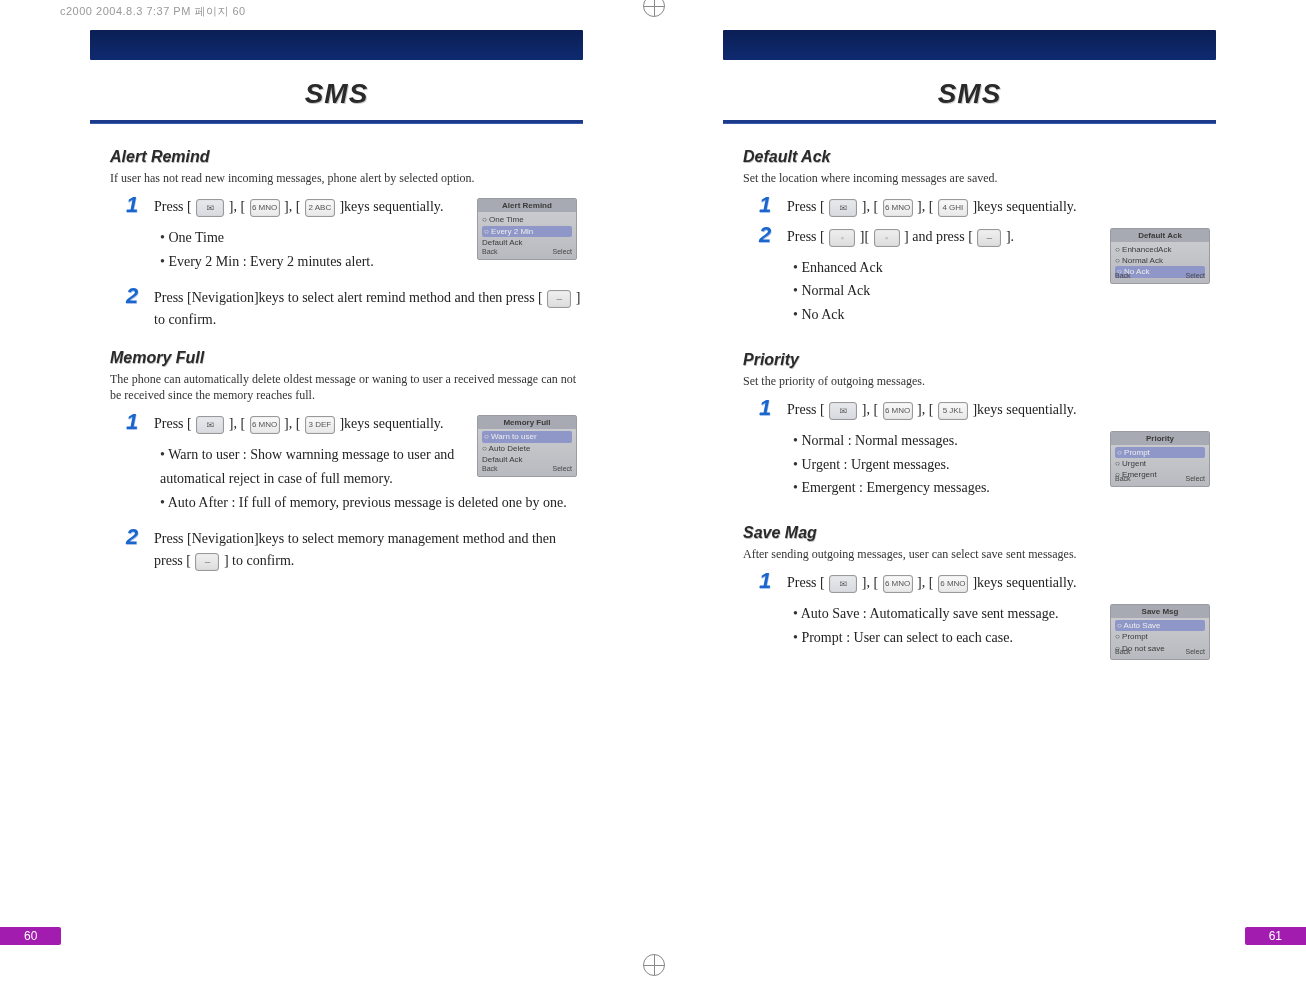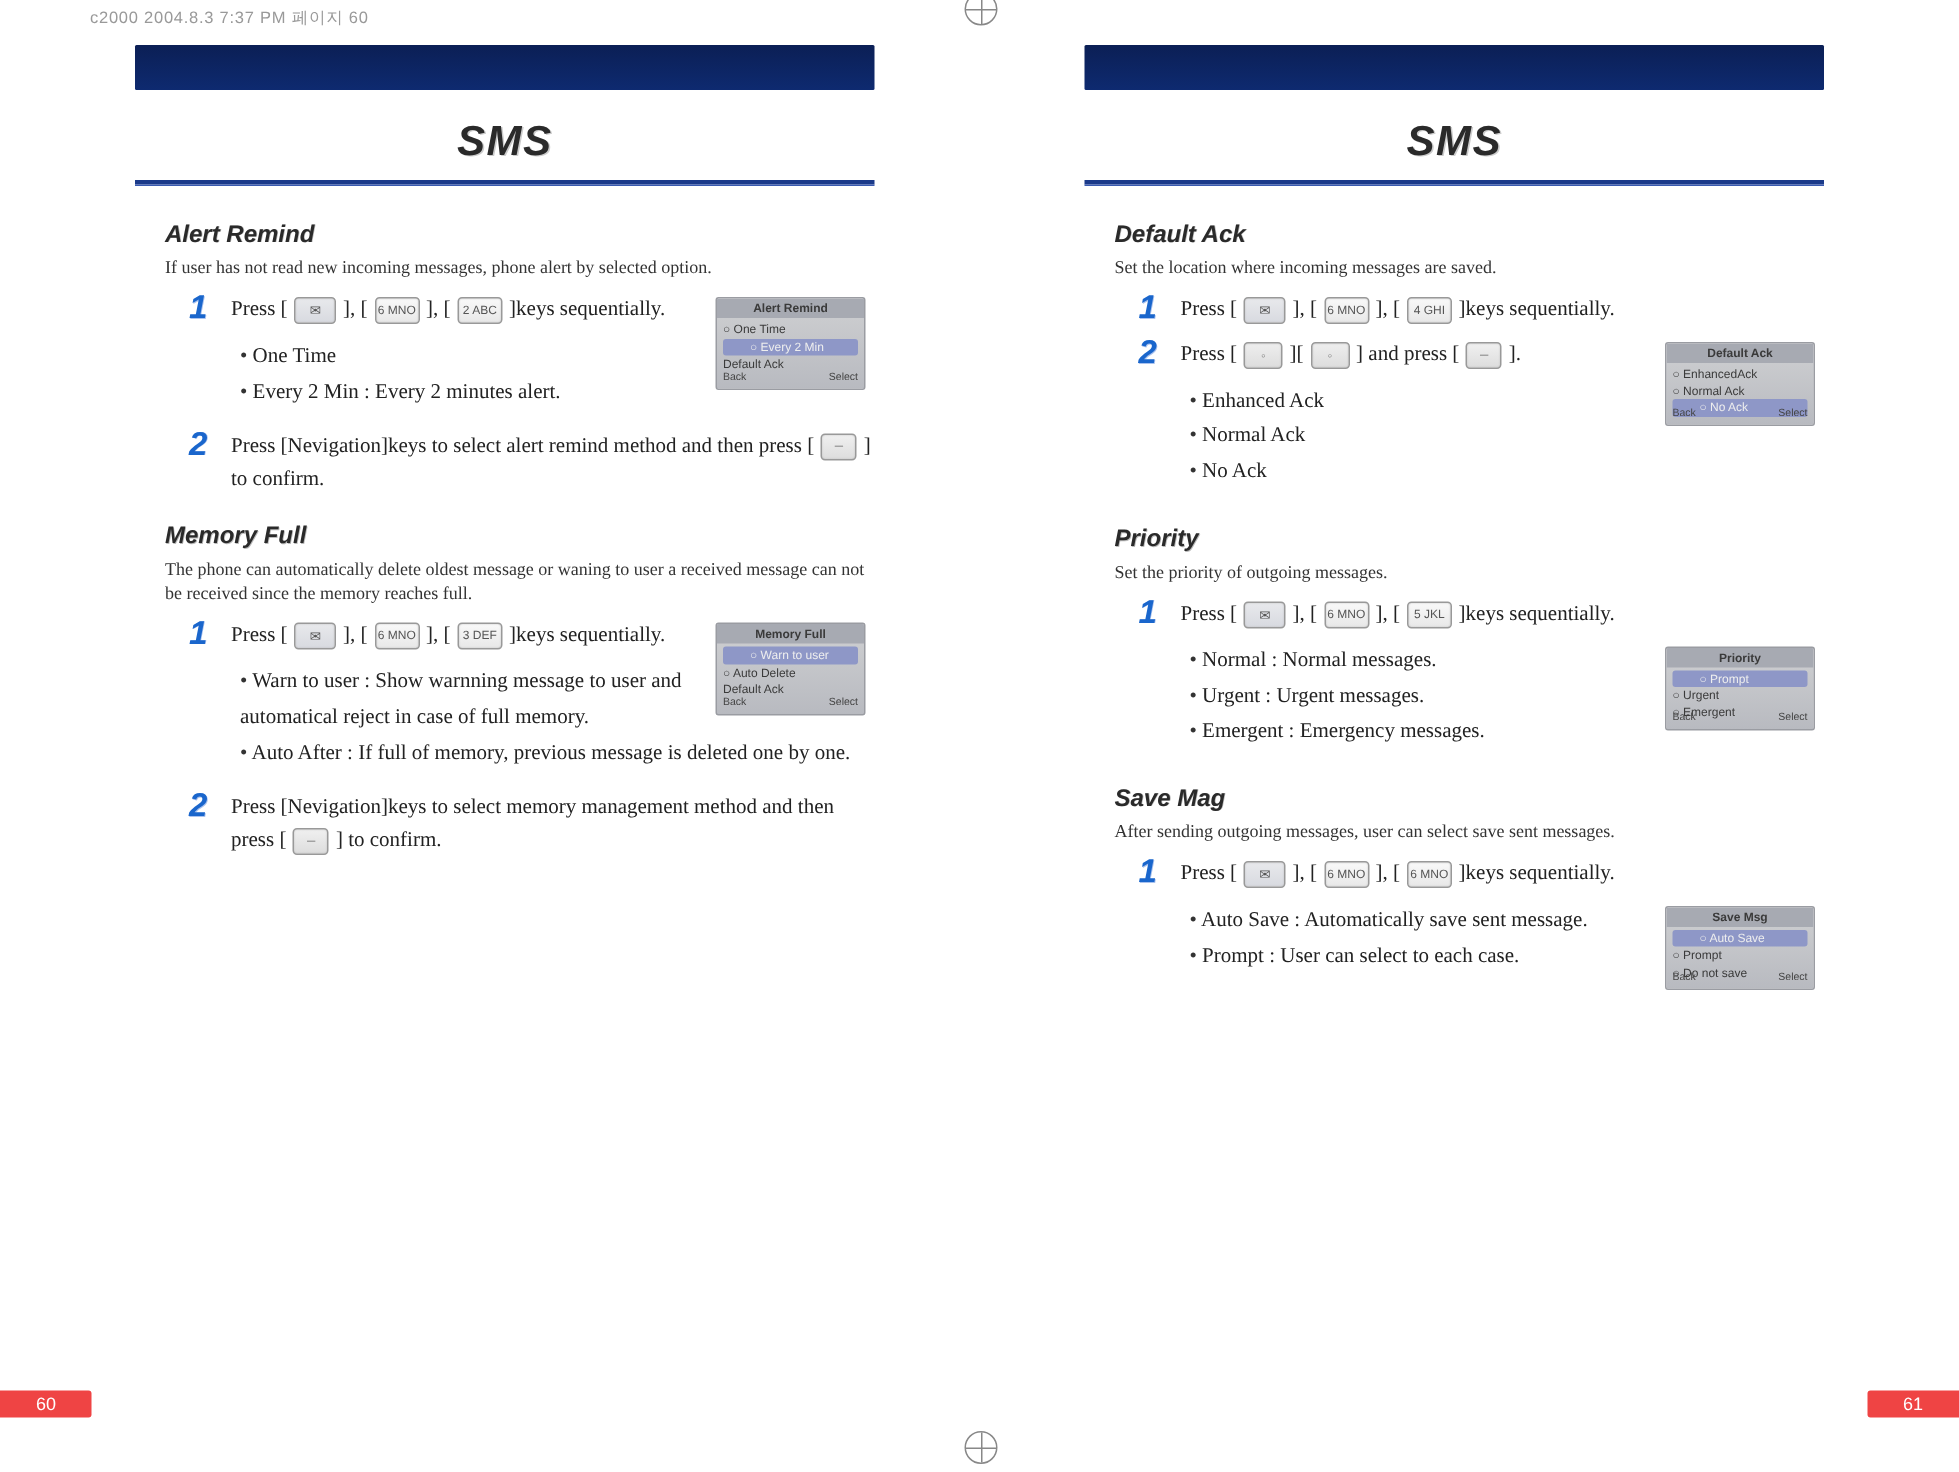--- a/index.html
+++ b/index.html
@@ -200,21 +200,21 @@
     background: #a7aab2;
     margin: -3px -4px 2px -4px;
     padding: 1px 0;
   }
   .screenshot .sh-line {
     white-space: nowrap;
   }
   .screenshot .sh-line.hl {
     background: #8e97c7;
     color: #eee;
-    padding: 0 18px;
+    padding: 0 2px;
     border-radius: 2px;
   }
   .screenshot .sh-foot {
     position: absolute;
     bottom: 2px;
     left: 4px;
     right: 4px;
     display: flex;
     justify-content: space-between;
     font-size: 7px;
@@ -222,21 +222,21 @@
   }
   .screenshot.short {
     height: 56px;
   }
   .page-num {
     position: absolute;
     bottom: 36px;
     font-family: Arial, sans-serif;
     font-size: 12px;
     color: #fff;
-    background: #ef4444;
+    background: #a21caf;
     padding: 2px 24px;
   }
   .page .page-num.left  { left: 0;  border-radius: 0 2px 2px 0; }
   .page .page-num.right { right: 0; border-radius: 2px 0 0 2px; }
   .clear { clear: both; }
 </style>
 </head>
 <body>
 
 <div class="header-watermark">c2000  2004.8.3 7:37 PM  페이지 60</div>

